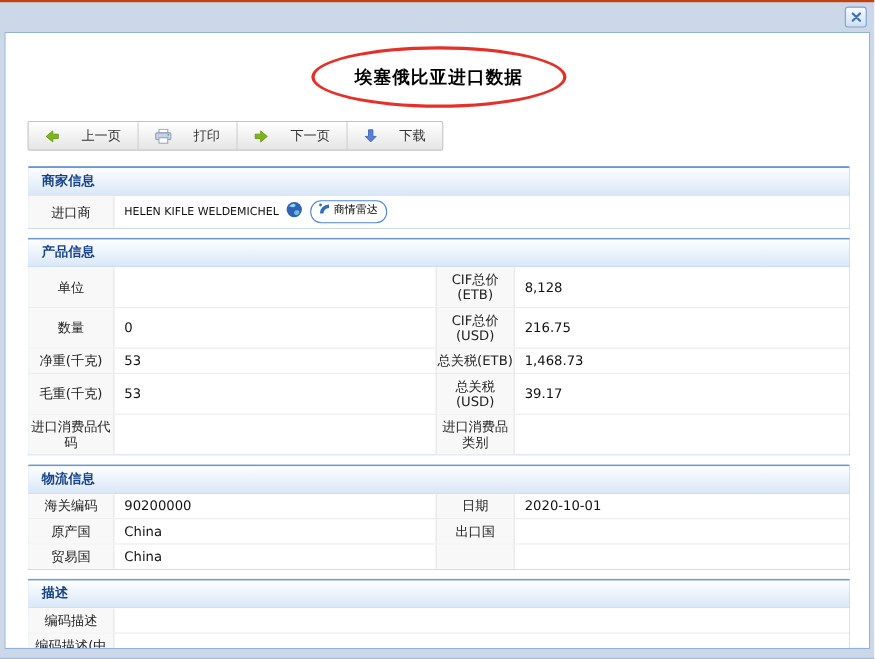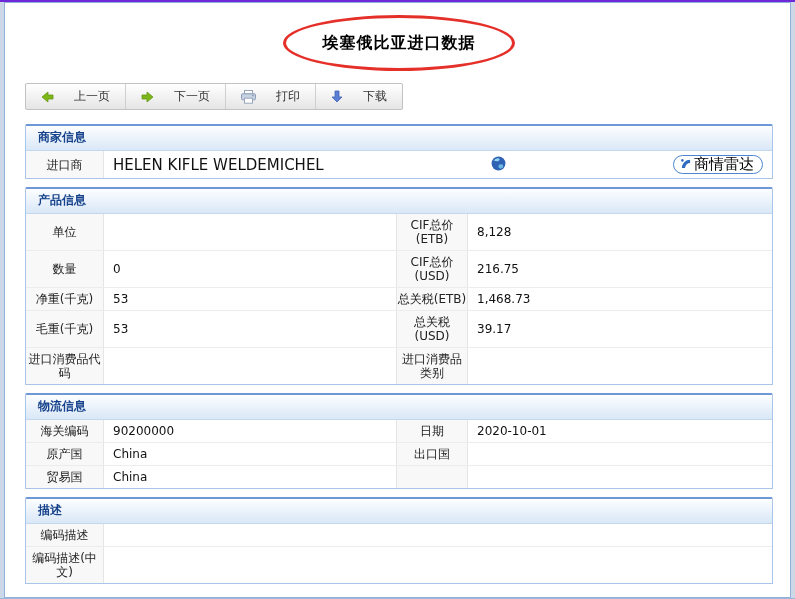--- a/index.html
+++ b/index.html
@@ -5,23 +5,23 @@
   * { box-sizing: border-box; }
   html,body { margin:0; padding:0; }
   body {
     width:795px; height:599px;
     font-family:"DejaVu Sans","Liberation Sans",sans-serif;
     font-size:12px; color:#111; background:#fff; overflow:hidden;
   }
   .window {
     width:795px; height:599px;
     background:#ccd8e8;
-    border-top:2px solid #6d28d9;
+    border-top:2px solid #c2410c;
     border-bottom:1px solid #9db7da;
-    display:flex; flex-direction:row;
+    display:flex; flex-direction:column;
   }
   .titlebar { height:27px; flex:none; position:relative; }
   .close-btn {
     position:absolute; top:4px; right:7px;
     width:20px; height:19px;
     border:1px solid #7fa3d3; border-radius:3px;
     background:linear-gradient(#f6fafd,#cfe0f3);
     display:flex; align-items:center; justify-content:center;
     cursor:pointer;
   }
@@ -77,21 +77,21 @@
     border-right:1px solid #e5e5e5;
     display:flex; align-items:center; justify-content:center;
     text-align:center; padding:4px 0; line-height:14px; color:#222;
   }
   .lcell.r { flex:0 0 72px; border-left:1px solid #e5e5e5; }
   .vcell {
     flex:1 1 auto; display:flex; align-items:center;
     padding:4px 9px; line-height:14px; color:#111; min-height:22px;
   }
   .vcell.fixed { flex:0 0 292px; }
-  .merchant-value { gap:7px; font-size:15px;justify-content:space-between; }
+  .merchant-value { gap:7px; font-size:10px; }
   .radar-badge {
     display:inline-flex; align-items:center; gap:3px;
     border:1px solid #4d86cf; border-radius:10px;
     padding:1px 8px 2px 6px; color:#000000; cursor:pointer;
     background:#fff; white-space:nowrap;
   }
 </style>
 </head>
 <body>
 
@@ -119,36 +119,36 @@
       <div class="tbtn">
         <span class="ico">
           <svg width="13" height="12" viewBox="0 0 13 12">
               <path d="M12 4 H7 V1 L1 6 L7 11 V8 H12 Z" fill="#7db717" stroke="#649514" stroke-width="0.8"></path>
             </svg>
         </span>
         <span>上一页</span>
       </div>
       <div class="tbtn">
         <span class="ico">
-          <svg width="13" height="12" viewBox="0 0 13 12">
-              <path d="M1 4 H6 V1 L12 6 L6 11 V8 H1 Z" fill="#7db717" stroke="#649514" stroke-width="0.8"></path>
-            </svg>
-        </span>
-        <span>下一页</span>
-      </div>
-      <div class="tbtn">
-        <span class="ico">
           <svg width="15" height="14" viewBox="0 0 15 14">
             <rect x="3.5" y="0.5" width="8" height="3.5" fill="#fff" stroke="#98a7bd"></rect>
             <rect x="0.5" y="3.8" width="14" height="6" rx="1.2" fill="#c7d3e3" stroke="#8b9cb6"></rect>
             <rect x="3.5" y="8.2" width="8" height="5" fill="#fff" stroke="#98a7bd"></rect>
             <circle cx="12" cy="5.6" r="0.8" fill="#7d8fa8"></circle>
           </svg>
         </span>
         <span>打印</span>
+      </div>
+      <div class="tbtn">
+        <span class="ico">
+          <svg width="13" height="12" viewBox="0 0 13 12">
+              <path d="M1 4 H6 V1 L12 6 L6 11 V8 H1 Z" fill="#7db717" stroke="#649514" stroke-width="0.8"></path>
+            </svg>
+        </span>
+        <span>下一页</span>
       </div>
       <div class="tbtn">
         <span class="ico">
           <svg width="12" height="13" viewBox="0 0 12 13">
               <path d="M4 1 H8 V7 H11 L6 12 L1 7 H4 Z" fill="#5b7fd4" stroke="#3f63b8" stroke-width="0.8"></path>
             </svg>
         </span>
         <span>下载</span>
       </div>
     </div>

